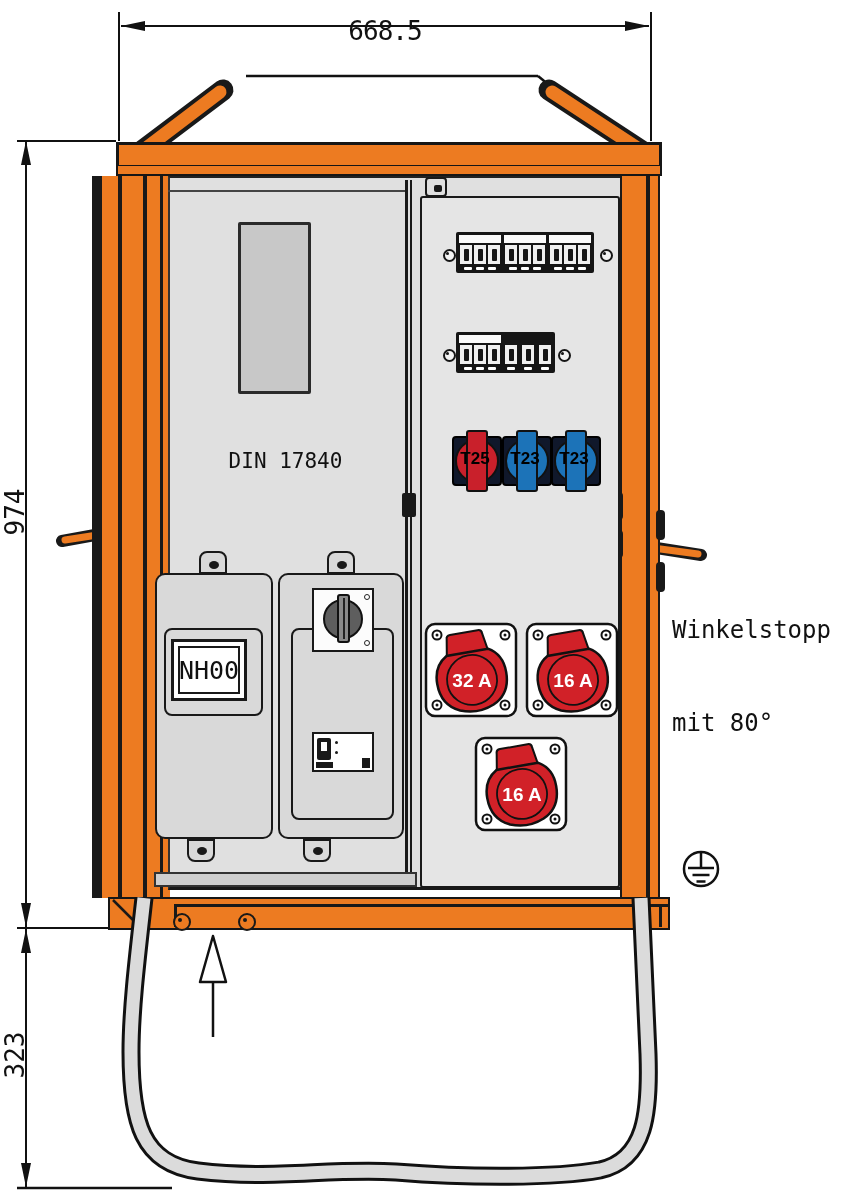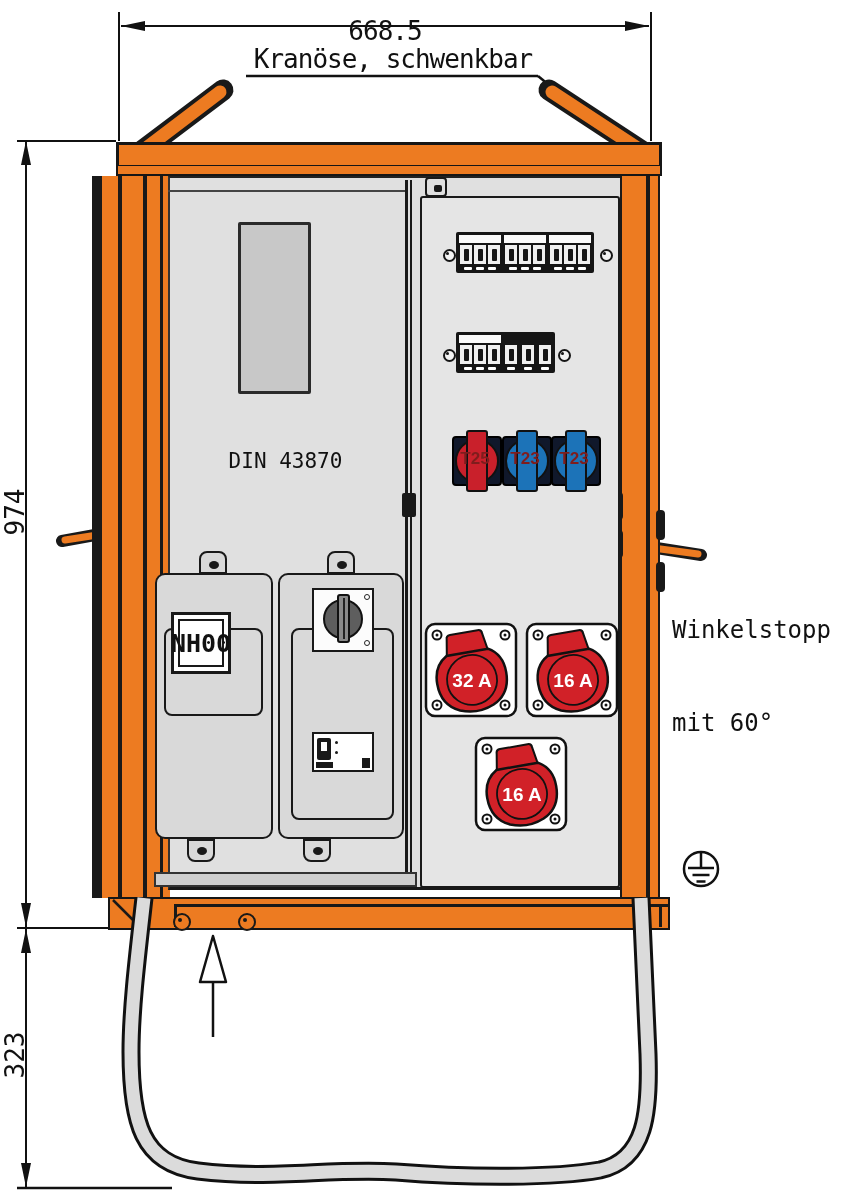--- a/index.html
+++ b/index.html
@@ -46,21 +46,21 @@
   .bdash{display:flex;margin-top:2px;gap:4px;justify-content:center;}
   .bdash i{display:block;width:8px;height:3px;background:#fff;border-radius:1px;}
   .screw{position:absolute;width:9px;height:9px;border:2px solid #151515;border-radius:50%;background:#F2F2F2;}
   .screw::after{content:"";position:absolute;left:1px;top:1px;width:3px;height:3px;background:#151515;border-radius:50%;}
   
   .fuse{position:absolute;width:46px;height:58px;}
   .fuse .sq{position:absolute;left:0;top:6px;width:46px;height:46px;background:#10182B;border:2px solid #000;border-radius:4px;}
   .fuse .circ{position:absolute;left:3px;top:9px;width:40px;height:40px;border-radius:50%;border:2px solid #111;}
   .fuse .tabv{position:absolute;left:14px;top:0;width:18px;height:58px;border:2px solid #111;border-radius:3px;}
   .fuse .lbl{position:absolute;left:0;top:19px;width:46px;text-align:center;
-    font-family:"Liberation Sans",sans-serif;font-weight:bold;font-size:17px;color:#7f1d1d;z-index:3;}
+    font-family:"Liberation Sans",sans-serif;font-weight:bold;font-size:17px;color:#000000;z-index:3;}
   
   .plate{background:#FCFCFC;border:2px solid #191919;}
   .knob{position:absolute;border-radius:50%;background:#5E5E5E;border:2.5px solid #111;}
   .knobbar{position:absolute;background:#8a8a8a;border:2px solid #111;border-radius:3px;}
   .knobbar i{position:absolute;left:50%;top:2px;bottom:2px;width:2px;margin-left:-1px;background:#222;}
   .dotscrew{position:absolute;width:6px;height:6px;border:1.5px solid #222;border-radius:50%;background:#fff;}
   .device{background:#fff;border:2.5px solid #191919;}
 </style>
 </head>
 <body>
@@ -105,21 +105,20 @@
       <line x1="62" y1="541" x2="106" y2="533" stroke="#191919" stroke-width="12" stroke-linecap="round"></line>
       <line x1="65" y1="540" x2="104" y2="534" stroke="var(--cabinet_orange)" stroke-width="7" stroke-linecap="round"></line>
     </g>
     <g>
       <line x1="650" y1="547" x2="701" y2="555" stroke="#191919" stroke-width="12" stroke-linecap="round"></line>
       <line x1="653" y1="548" x2="698" y2="554" stroke="var(--cabinet_orange)" stroke-width="7" stroke-linecap="round"></line>
     </g>
   </svg>
 
   <div class="abs txt center" style="left:300px;top:0;width:170px;font-size:26px;letter-spacing:-1px;margin-top:16px;">668.5</div>
-  <div class="abs txt center" style="left:238px;top:44px;width:310px;font-size:26px;letter-spacing:-1px;">Kranöse, schwenkbar</div>
   <div class="abs txt center rot" style="left:-31px;top:498px;width:90px;height:28px;font-size:26px;">974</div>
   <div class="abs txt center rot" style="left:-31px;top:1041px;width:90px;height:28px;font-size:26px;">323</div>
 
   <div class="abs roof" style="left:116px;top:142px;width:546px;height:26px;"></div>
   <div class="abs roofstrip" style="left:116px;top:166px;width:546px;height:10px;"></div>
 
   <div class="abs door" style="left:92px;top:176px;width:55px;height:722px;"></div>
   <div class="abs framecol" style="left:147px;top:176px;width:23px;height:722px;"></div>
   <div class="abs interior" style="left:168px;top:176px;width:452px;height:714px;"></div>
   <div class="abs rightcol" style="left:620px;top:176px;width:40px;height:722px;"></div>
@@ -135,40 +134,40 @@
   <div class="abs nub" style="left:402px;top:493px;width:14px;height:24px;border-radius:2px;"></div>
   <div class="abs clip" style="left:425px;top:177px;width:22px;height:20px;">
       <div class="hole" style="left:7px;top:6px;width:8px;height:7px;"></div>
     </div>
   <div class="abs clip" style="left:425px;top:845px;width:22px;height:18px;">
       <div class="hole" style="left:7px;top:5px;width:8px;height:6px;"></div>
     </div>
 
   <div class="abs meter-slot" style="left:238px;top:222px;width:73px;height:172px;"></div>
   <div class="abs txt center" style="left:158px;top:394px;width:255px;font-size:21px;line-height:27px;">
-    <div>DIN 43870</div>
+    <div>DIN 17840</div>
   </div>
 
   <div class="abs tab" style="left:199px;top:551px;width:28px;height:23px;border-radius:8px 8px 0 0;">
       <div class="hole" style="top:8px;"></div>
     </div>
   <div class="abs tab" style="left:327px;top:551px;width:28px;height:23px;border-radius:8px 8px 0 0;">
       <div class="hole" style="top:8px;"></div>
     </div>
   <div class="abs panel" style="left:155px;top:573px;width:118px;height:266px;"></div>
   <div class="abs panel" style="left:278px;top:573px;width:126px;height:266px;"></div>
   <div class="abs tab" style="left:187px;top:839px;width:28px;height:23px;border-radius:0 0 8px 8px;">
       <div class="hole" style="top:6px;"></div>
     </div>
   <div class="abs tab" style="left:303px;top:839px;width:28px;height:23px;border-radius:0 0 8px 8px;">
       <div class="hole" style="top:6px;"></div>
     </div>
 
   <div class="abs cover" style="left:164px;top:628px;width:99px;height:88px;"></div>
-  <div class="abs whitebox" style="left:171px;top:612px;width:60px;height:62px;font-weight:bold;">
+  <div class="abs whitebox" style="left:171px;top:639px;width:76px;height:62px;">
     <div class="inner txt">NH00</div>
   </div>
 
   <div class="abs cover" style="left:291px;top:628px;width:103px;height:192px;"></div>
   <div class="abs plate" style="left:312px;top:588px;width:62px;height:64px;"></div>
   <div class="abs knob" style="left:323px;top:599px;width:40px;height:40px;"></div>
   <div class="abs knobbar" style="left:337px;top:594px;width:13px;height:49px;">
       <i></i>
     </div>
   <div class="abs dotscrew" style="left:364px;top:594px;"></div>
@@ -415,16 +414,16 @@
       <circle cx="701" cy="869" r="17" stroke-width="2.5"></circle>
       <line x1="701" y1="853" x2="701" y2="868" stroke-width="2.5"></line>
       <line x1="688" y1="868" x2="714" y2="868" stroke-width="2.5"></line>
       <line x1="692.5" y1="875" x2="709.5" y2="875" stroke-width="2.5"></line>
       <line x1="696.5" y1="881.5" x2="705.5" y2="881.5" stroke-width="2.5"></line>
     </g>
   </svg>
 
   <div class="abs txt" style="left:672px;top:553px;font-size:24px;line-height:31px;">
     <div>Winkelstopp</div>
-    <div>mit 60°</div>
+    <div>mit 80°</div>
   </div>
 
 </div>
 
 </body></html>

